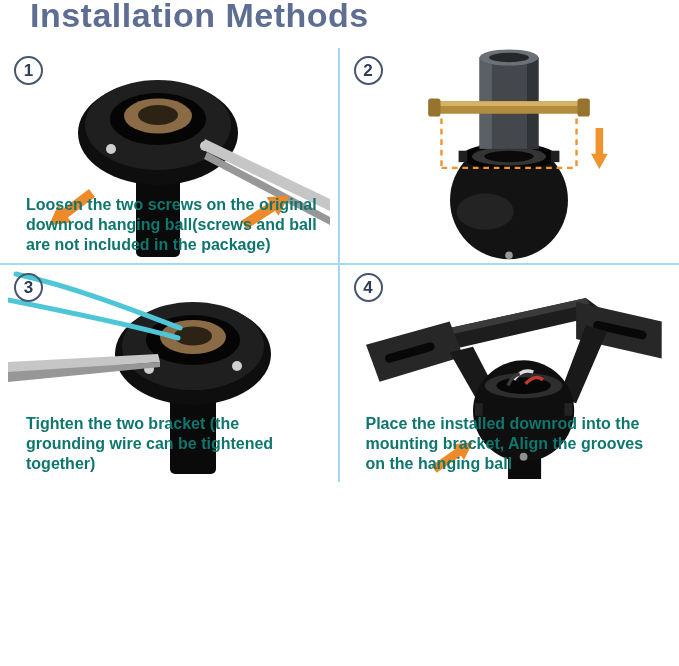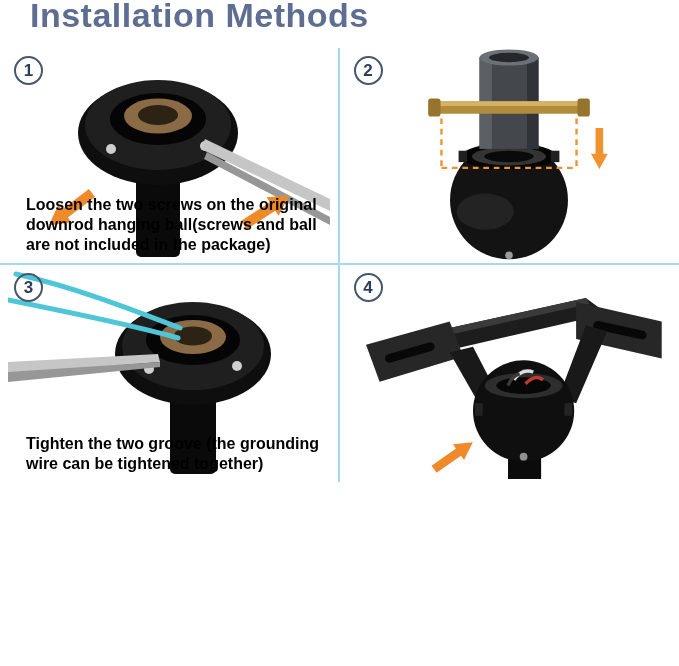--- a/index.html
+++ b/index.html
@@ -44,21 +44,21 @@
   }
   .art {
     height: 214px;
     display: flex; align-items: center; justify-content: center;
     overflow: hidden;
   }
   .caption {
     position: absolute;
     left: 26px; right: 16px; bottom: 8px;
     margin: 0;
-    color: #000000;
+    color: #0f766e;
     font-size: 16px;
     font-weight: bold;
     line-height: 1.26;
   }
 </style>
 </head>
 <body>
 
 <div class="page">
   <h1 class="page-title">Installation Methods</h1>
@@ -146,21 +146,21 @@
           <g stroke="#4fc6d8" stroke-width="5" fill="none" stroke-linecap="round">
             <path d="M 8,4 C 70,18 130,42 172,58"></path>
             <path d="M 0,30 C 60,42 128,56 170,68"></path>
           </g>
           <g>
             <polygon points="0,92 150,84 152,92 0,104" fill="#c6c6c6"></polygon>
             <polygon points="0,102 152,92 152,97 0,112" fill="#979797"></polygon>
           </g>
         </svg>
       </div>
-      <p class="caption">Tighten the two groove (the grounding wire can be tightened together)</p>
+      <p class="caption">Tighten the two bracket (the grounding wire can be tightened together)</p>
     </section>
 
     <section class="quad q4">
       <div class="step-number">4</div>
       <div class="art">
         <svg width="322" height="214" viewBox="0 0 322 220">
           <g>
             <polygon points="58,74 240,34 262,50 80,92" fill="#1d1d1d"></polygon>
             <polygon points="58,74 240,34 244,40 62,80" fill="#3a3a3a"></polygon>
             <polygon points="14,82 100,58 114,94 28,120" fill="#272727"></polygon>
@@ -178,16 +178,17 @@
             <path d="M 166,118 q 8,-12 20,-8" stroke="#dcdcdc" stroke-width="3.5" fill="none"></path>
             <path d="M 178,122 q 10,-10 18,-4" stroke="#c23b2e" stroke-width="3.5" fill="none"></path>
             <path d="M 160,124 q 4,-10 12,-12" stroke="#3a3a3a" stroke-width="3.5" fill="none"></path>
             <rect x="126" y="142" width="8" height="13" fill="#232323"></rect>
             <rect x="218" y="142" width="8" height="13" fill="#232323"></rect>
             <circle cx="176" cy="197" r="4" fill="#8f8f8f"></circle>
           </g>
           <polygon fill="#ef8a2a" points="0,-5 34,-5 34,-11 54,0 34,11 34,5 0,5" transform="translate(84,210) rotate(-35) scale(0.9)"></polygon>
         </svg>
       </div>
+      <p class="caption">Place the installed downrod into the mounting bracket, Align the grooves on the hanging ball</p>
     </section>
 
   </div>
 </div>
 
 </body></html>

